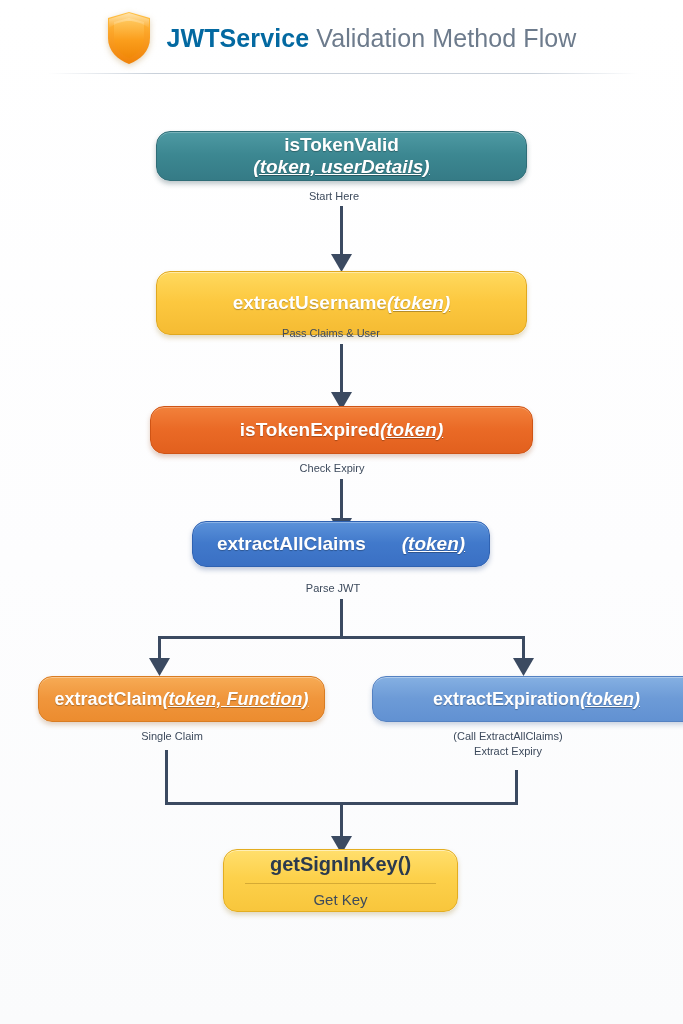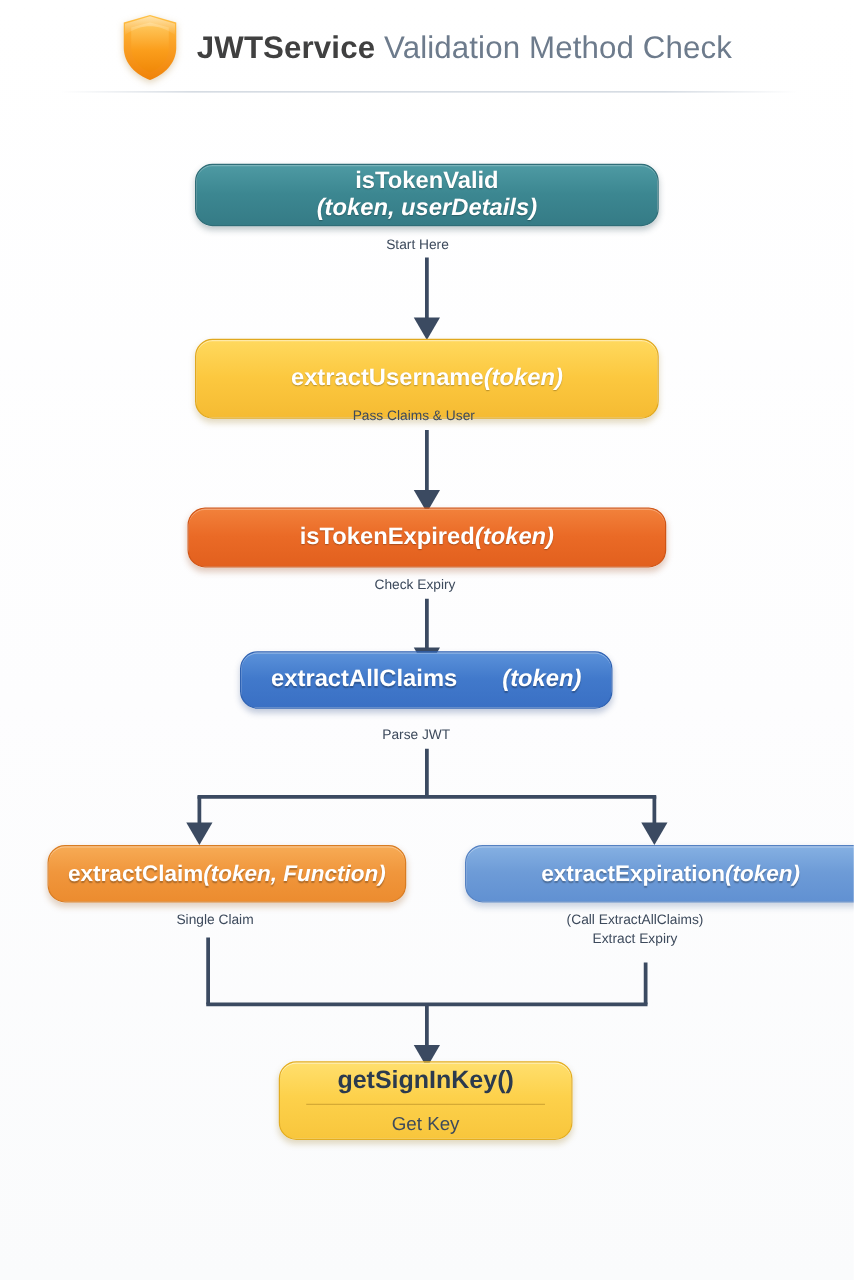--- a/index.html
+++ b/index.html
@@ -40,21 +40,21 @@
     filter: drop-shadow(0 2px 3px rgba(160,110,20,0.30));
   }
   .header-title {
     font-size: 25px;
     letter-spacing: 0.1px;
     white-space: nowrap;
     line-height: 1;
   }
   .title-strong {
     font-weight: bold;
-    color: #404040;
+    color: #0369a1;
   }
   .title-light {
     font-weight: normal;
     color: #6d7b8c;
   }
   .header-rule {
     position: absolute;
     left: 48px;
     top: 73px;
     width: 590px;
@@ -91,20 +91,21 @@
     font-size: 19px;
     white-space: nowrap;
     text-shadow: 0 1px 1px rgba(0,0,0,0.28);
   }
   .node .fn {
     font-weight: bold;
   }
   .node .args {
     font-weight: bold;
     font-style: italic;
+    text-decoration: underline;
   }
 
   .node-teal {
     background: linear-gradient(180deg, #4e9aa3 0%, #3c8791 48%, #357b86 100%);
     border: 1px solid #2f6d77;
     box-shadow: 0 3px 5px rgba(40,70,80,0.30), inset 0 1px 0 rgba(255,255,255,0.25);
     flex-direction: column;
   }
   .node-yellow {
     background: linear-gradient(180deg, #ffd95e 0%, #fcc83f 48%, #f5bb33 100%);
@@ -194,21 +195,21 @@
           <stop offset="0%" stop-color="#ffffff" stop-opacity="0.55"></stop>
           <stop offset="100%" stop-color="#ffffff" stop-opacity="0.02"></stop>
         </linearGradient>
       </defs>
       <path d="M23 1 L44 7 L44 27 C44 40 34 49 23 53 C12 49 2 40 2 27 L2 7 Z" fill="url(#shOuter)"></path>
       <path d="M23 7 L38 11 L38 27 C38 37 31 44 23 47 C15 44 8 37 8 27 L8 11 Z" fill="url(#shInner)"></path>
       <path d="M23 2 L43 8 L43 17 C36 12 29 10 23 10 C17 10 10 12 3 17 L3 8 Z" fill="url(#shGloss)"></path>
     </svg>
     <div class="header-title">
       <span class="title-strong">JWTService</span>
-      <span class="title-light">Validation Method Check</span>
+      <span class="title-light">Validation Method Flow</span>
     </div>
   </div>
 </div>
 <div class="header-rule"></div>
 
 <div class="flow">
 
   <svg class="connectors" viewBox="0 0 683 1024">
     <g stroke="#3b4a61" stroke-width="3" fill="none" stroke-linecap="butt" stroke-linejoin="miter">
 

